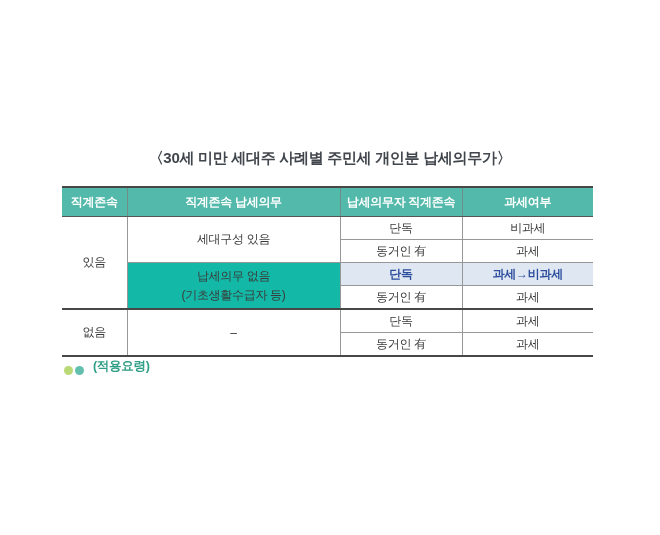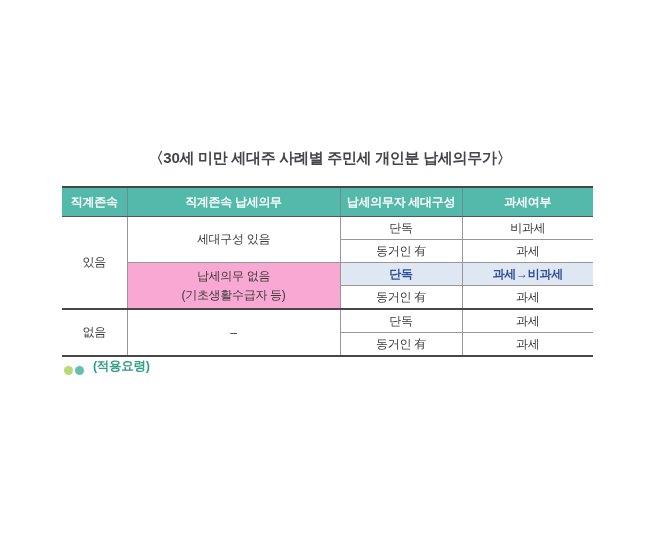--- a/index.html
+++ b/index.html
@@ -52,21 +52,21 @@
     text-align: center;
     vertical-align: middle;
     height: 22px;
     padding: 0;
     border: 1px solid #979797;
     letter-spacing: -0.3px;
   }
   .tax-table th:first-child, .tax-table td.edge-l { border-left: none; }
   .tax-table th:last-child,  .tax-table td.edge-r { border-right: none; }
   .tax-table tr.section td { border-top: 2px solid #474747; }
-  .tax-table td.hl-teal { background: #f9a8d4; }
+  .tax-table td.hl-teal { background: #14b8a6; }
   .tax-table td.hl-blue {
     background: #dfe8f2;
     color: #2b4d9c;
     font-weight: bold;
   }
   .two-line div { line-height: 1.55; }
   .note {
     position: absolute;
     left: 64px;
     top: 358px;
@@ -100,21 +100,21 @@
   <colgroup>
     <col style="width:65px">
     <col style="width:213px">
     <col style="width:122px">
     <col style="width:131px">
   </colgroup>
   <thead>
     <tr>
       <th>직계존속</th>
       <th>직계존속 납세의무</th>
-      <th>납세의무자 세대구성</th>
+      <th>납세의무자 직계존속</th>
       <th>과세여부</th>
     </tr>
   </thead>
   <tbody>
     <tr>
       <td rowspan="4" class="edge-l">있음</td>
       <td rowspan="2">세대구성 있음</td>
       <td>단독</td>
       <td class="edge-r">비과세</td>
     </tr>

